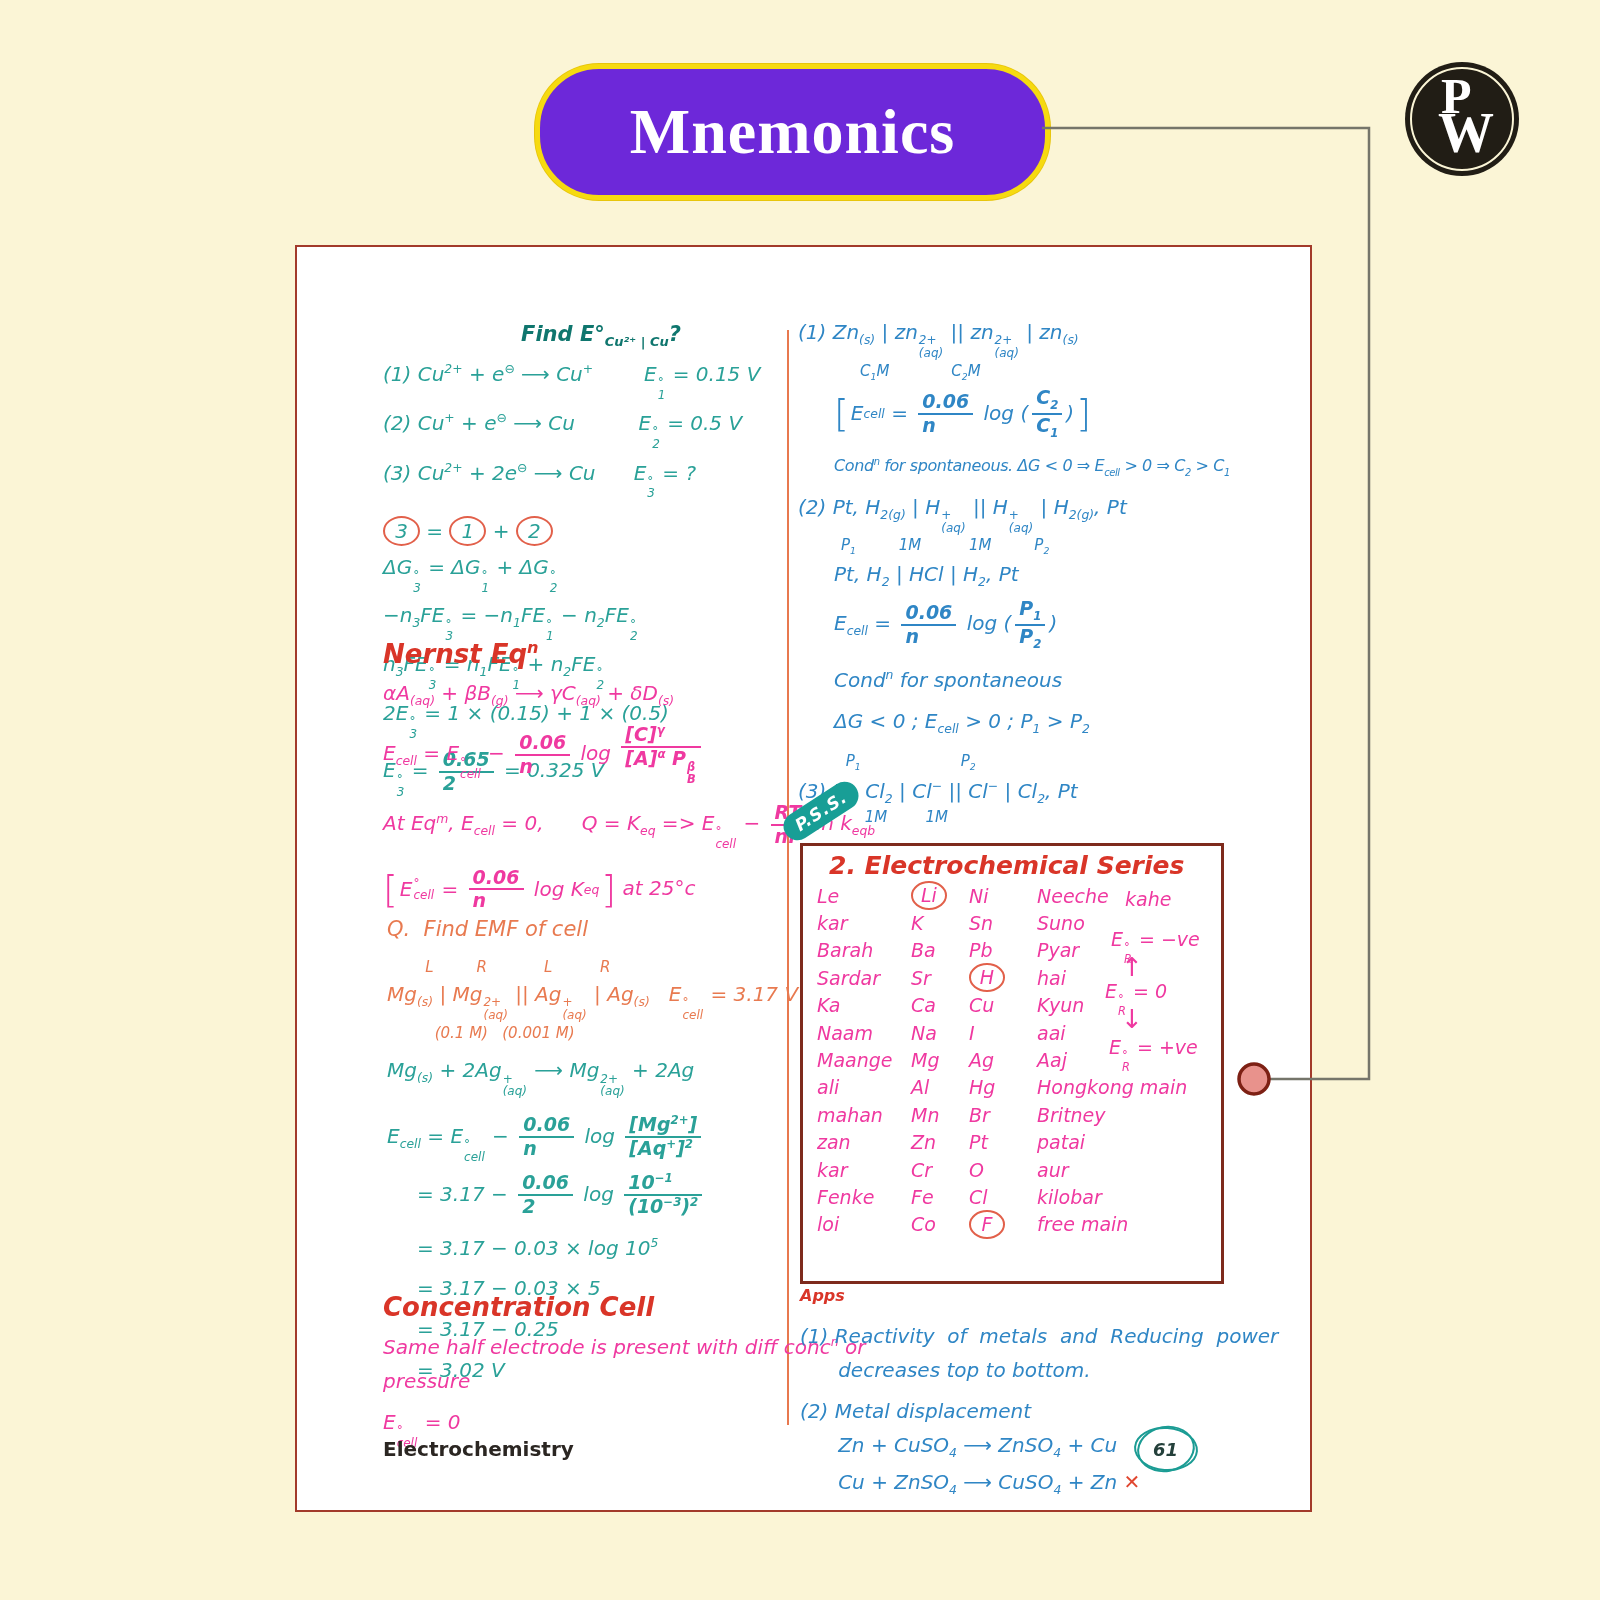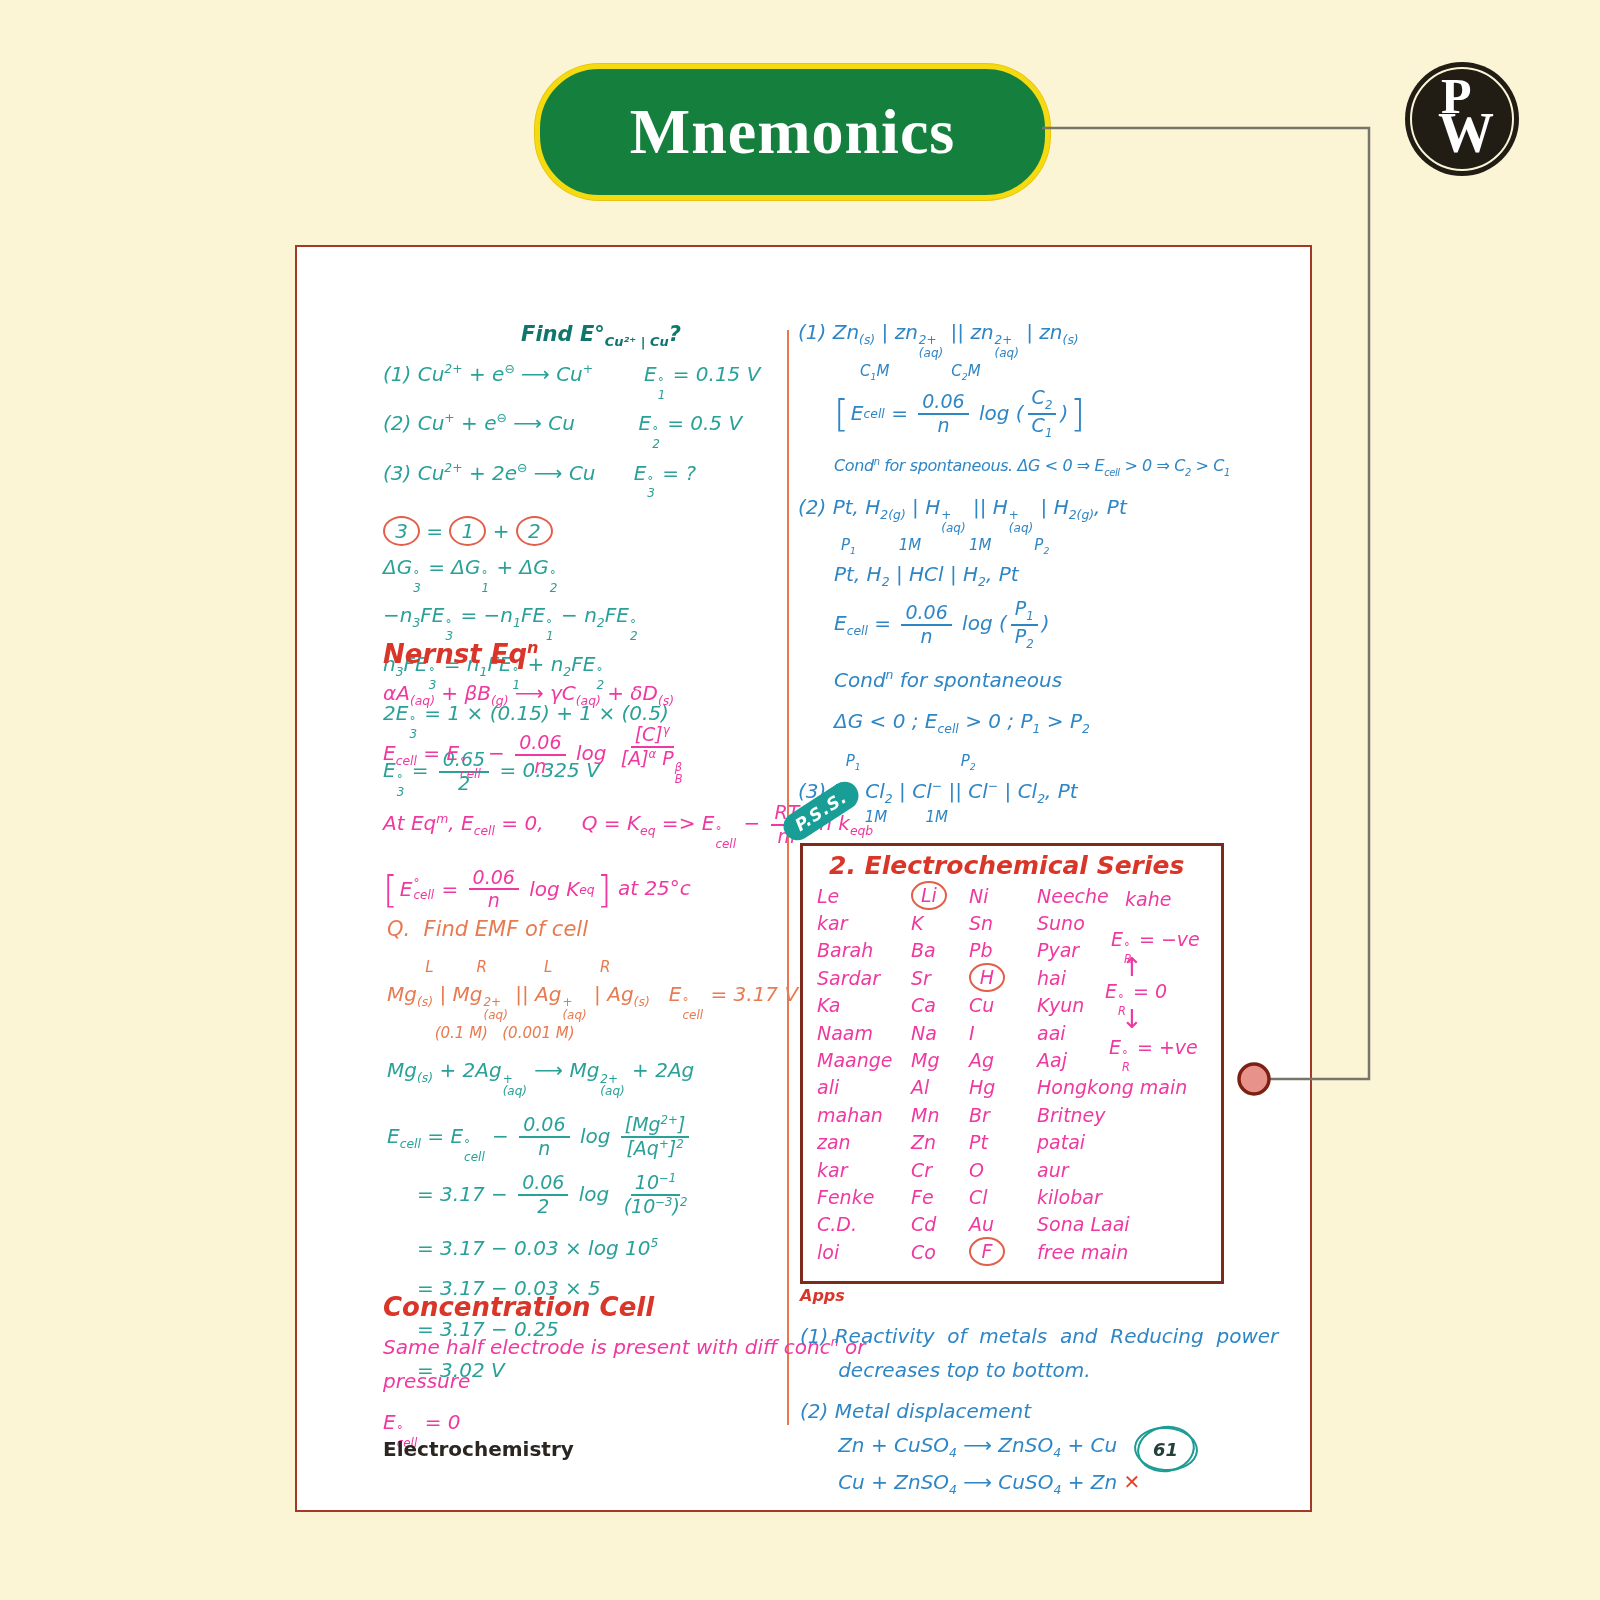--- a/index.html
+++ b/index.html
@@ -4,21 +4,21 @@
 <style>
   html,body{margin:0;padding:0;}
   body{
     width:1600px;height:1600px;position:relative;overflow:hidden;
     background:#FBF5D6;
     font-family:"DejaVu Sans",sans-serif;
   }
   
   .title-pill{
     position:absolute;left:535px;top:64px;width:505px;height:126px;
-    background:#15803d;border:5px solid #F6DA10;border-radius:64px;
+    background:#6d28d9;border:5px solid #F6DA10;border-radius:64px;
     display:flex;align-items:center;justify-content:center;z-index:4;
     box-shadow:0 0 0 1px #e7c50c;
   }
   .title-pill .t{
     font-family:"Liberation Serif",serif;font-weight:700;font-size:64px;
     color:#ffffff;letter-spacing:1px;
   }
   
   .pw-logo{
     position:absolute;left:1405px;top:62px;width:114px;height:114px;border-radius:50%;
@@ -53,22 +53,22 @@
   .c-teal{color:#2AA198;}
   .c-orange{color:#E87A50;}
   .c-magenta{color:#EF39A0;}
   .c-blue{color:#2F86C5;}
   .heading{font-weight:700;font-style:italic;margin-bottom:12px;}
   .h-orange{color:#0f766e;font-size:21px;text-align:center;}
   .h-red{color:#D93528;font-size:26px;}
   sup,sub{font-size:0.62em;}
   .ss{display:inline-flex;flex-direction:column;align-items:flex-start;vertical-align:-0.45em;
       font-size:0.6em;line-height:1.05;margin:0 1px;}
-  .frac{display:inline-flex;flex-direction:column;align-items:center;vertical-align:middle;
-      margin:0 4px;font-size:0.95em;line-height:1.15;}
+  .frac{display:inline-flex;flex-direction:column;vertical-align:middle;
+      margin:0 4px;font-size:0.95em;line-height:1.15;font-weight:bold;}
   .frac .fn{border-bottom:2px solid currentColor;padding:0 4px;}
   .frac .fd{padding:0 4px;}
   .circ{display:inline-block;border:2.5px solid #E2604A;border-radius:50%;
       min-width:1.05em;padding:1px 6px;text-align:center;line-height:1.2;}
   .brkt{display:inline-flex;align-items:center;vertical-align:middle;}
   .brkt::before{content:"[";font-size:1.9em;font-weight:300;line-height:0.85;margin-right:2px;font-style:normal;}
   .brkt::after{content:"]";font-size:1.9em;font-weight:300;line-height:0.85;margin-left:2px;font-style:normal;}
   .rx{color:#E0462F;font-weight:700;}
   
   .series-box{
@@ -263,26 +263,20 @@
         <span class="sc sc3">O</span>
         <span class="sc sc4">aur</span>
       </div>
       <div class="series-row">
         <span class="sc sc1">Fenke</span>
         <span class="sc sc2">Fe</span>
         <span class="sc sc3">Cl</span>
         <span class="sc sc4">kilobar</span>
       </div>
       <div class="series-row">
-        <span class="sc sc1">C.D.</span>
-        <span class="sc sc2">Cd</span>
-        <span class="sc sc3">Au</span>
-        <span class="sc sc4">Sona Laai</span>
-      </div>
-      <div class="series-row">
         <span class="sc sc1">loi</span>
         <span class="sc sc2">Co</span>
         <span class="sc sc3"><span class="circ">F</span></span>
         <span class="sc sc4">free main</span>
       </div>
     </div>
   <div class="series-side" style="left:322px;top:42px;">kahe</div>
   <div class="series-side" style="left:308px;top:82px;">E<span class="ss"><span>°</span><span>R</span></span> = −ve</div>
   <div class="arrow" style="left:318px;top:108px;">↑</div>
   <div class="series-side" style="left:302px;top:134px;">E<span class="ss"><span>°</span><span>R</span></span> = 0</div>

